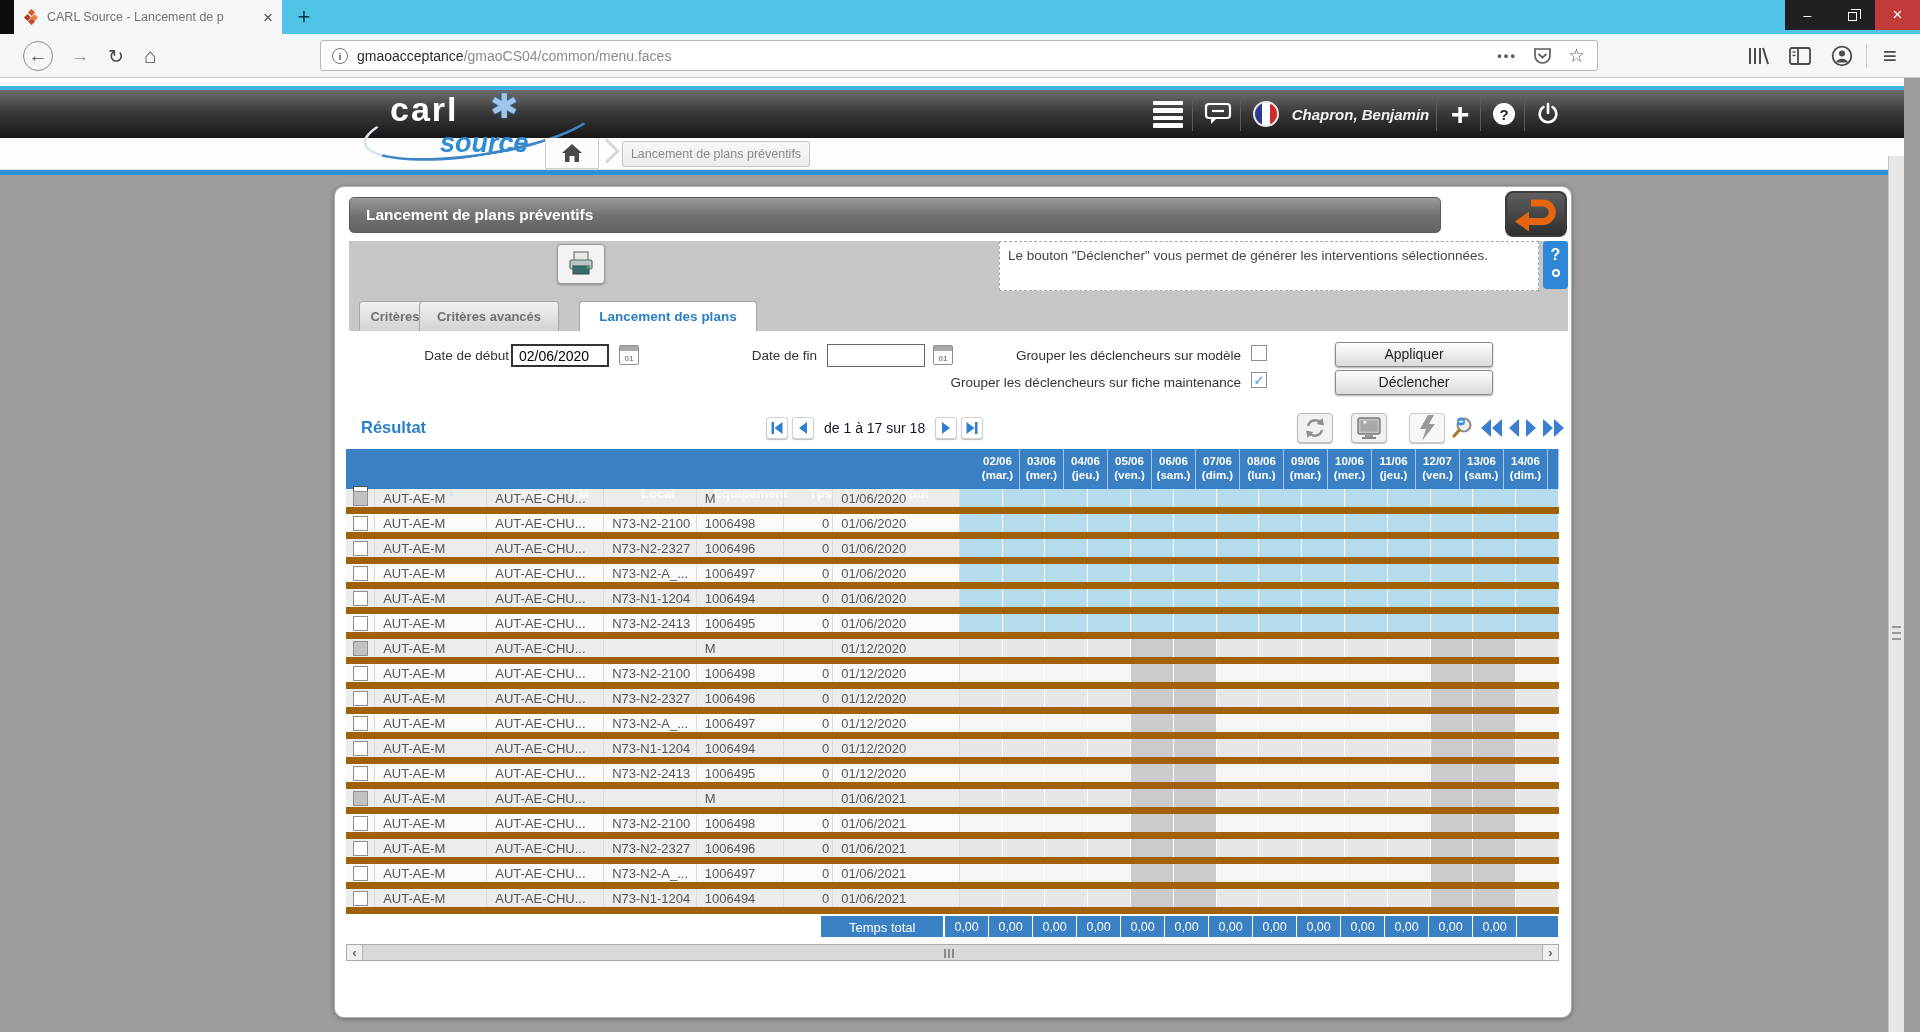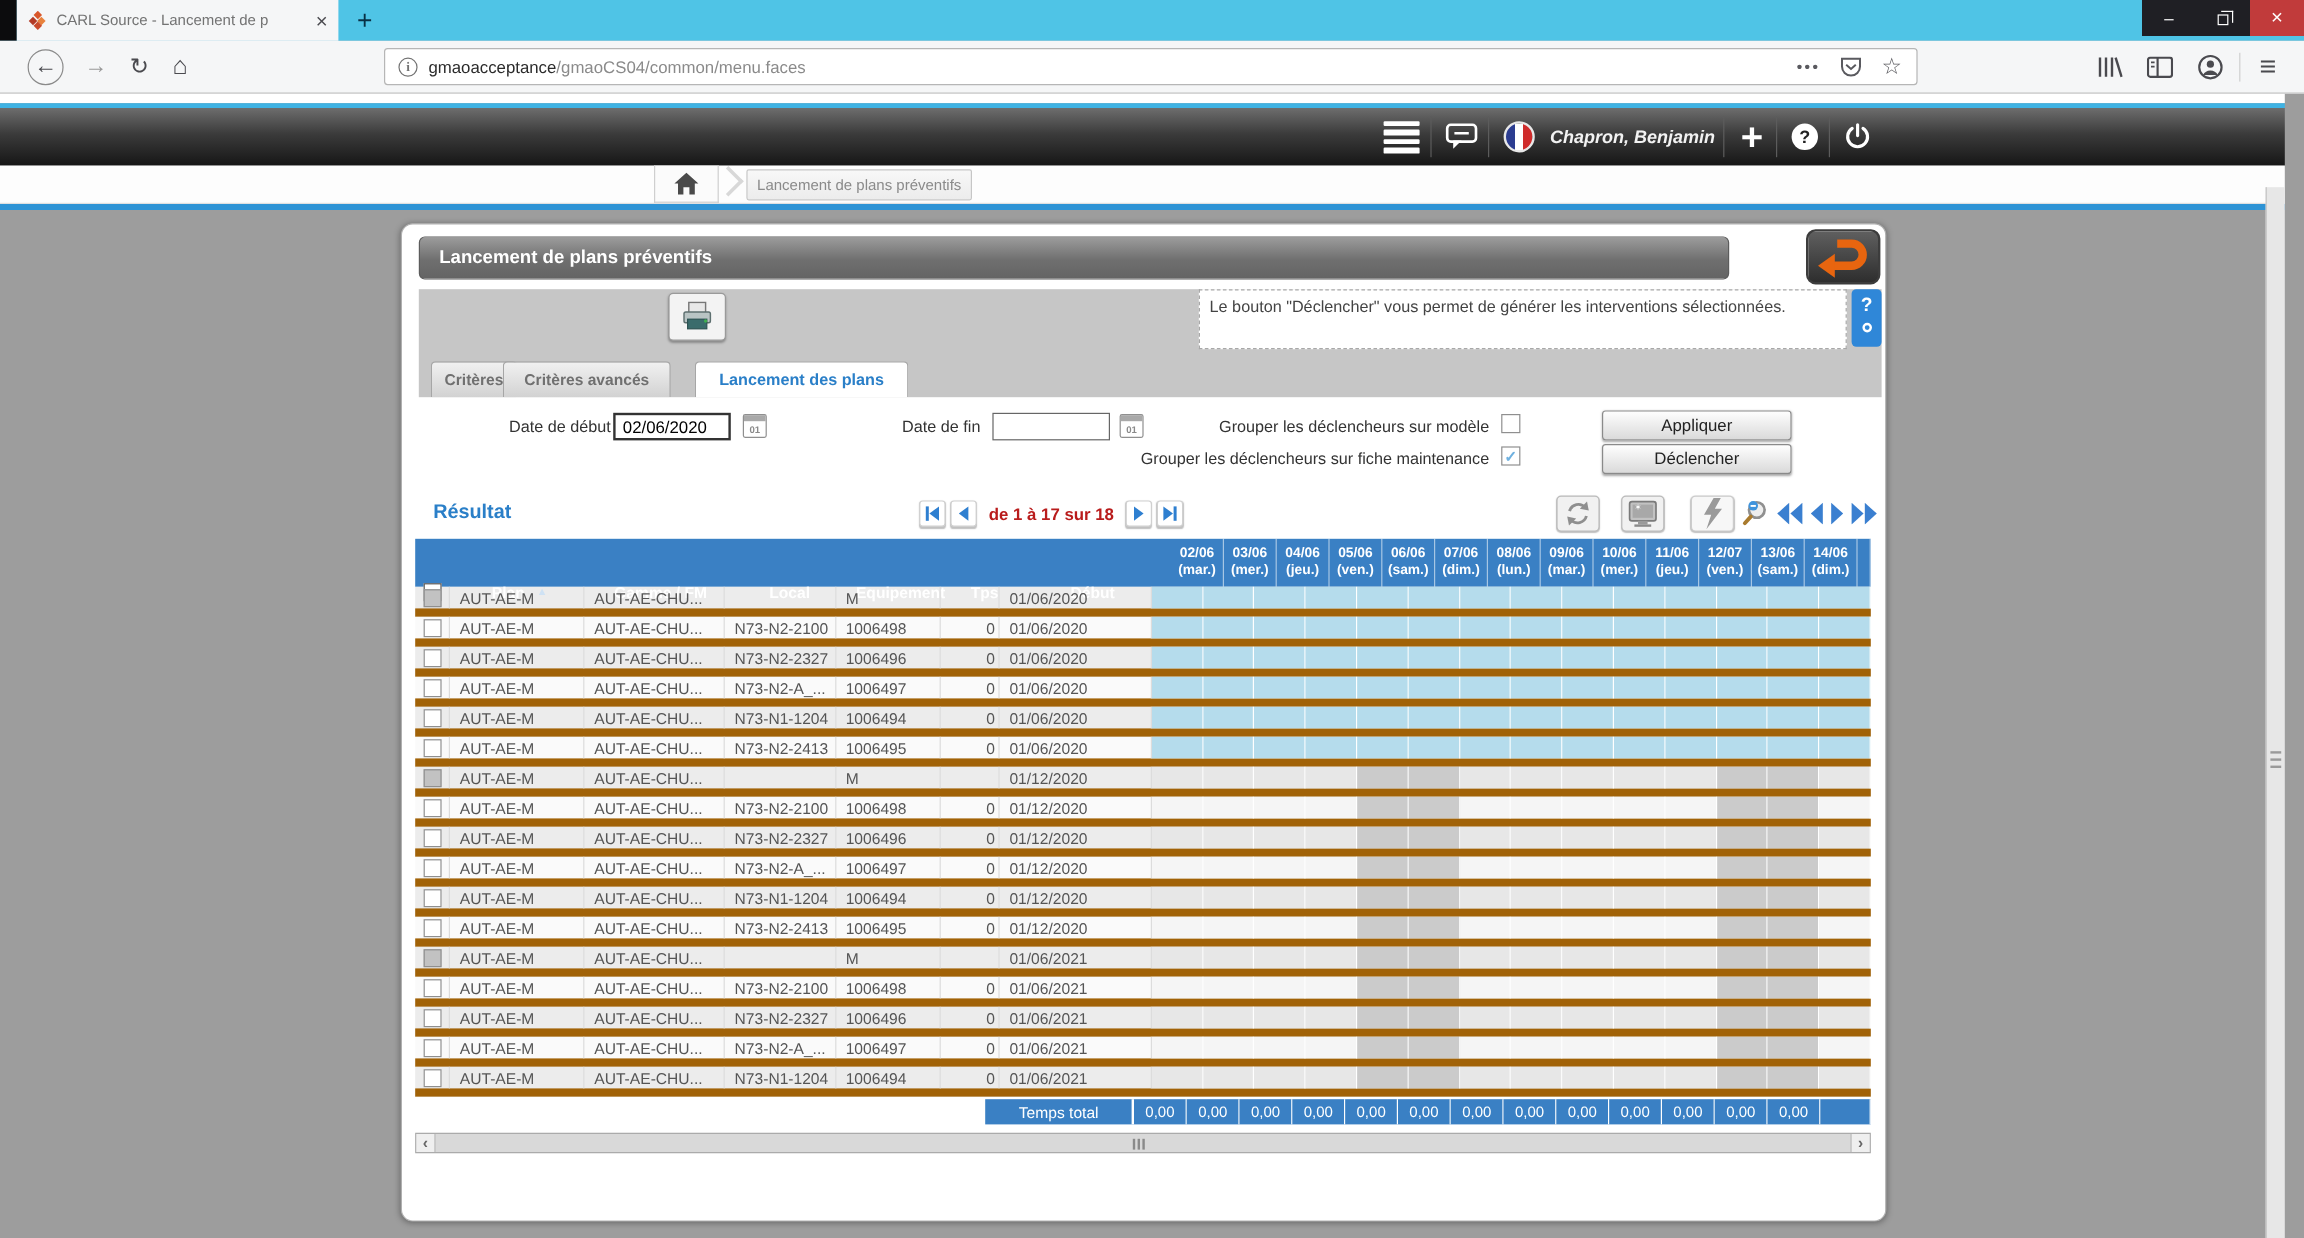--- a/index.html
+++ b/index.html
@@ -127,21 +127,21 @@
     font-size:13px; font-weight:bold; color:#6fb1e0; text-align:center; line-height:15px; }
   .pushbtn { position:absolute; left:1000px; width:158px; height:25px; border:1px solid #8a8a8a;
     border-radius:3px; background:linear-gradient(#fefefe,#dadada); font-size:14px; color:#222;
     text-align:center; line-height:23px; box-shadow:0 1px 2px rgba(0,0,0,.35); }
 
   .result-heading { position:absolute; left:26px; top:231px; font-size:16.5px; font-weight:bold;
     color:#2a7fc8; }
   .pager { position:absolute; left:431px; top:230px; display:flex; align-items:center; gap:4px; }
   .pager-btn { width:22px; height:22px; background:#fff; border:1px solid #d0d0d0; border-radius:3px;
     box-shadow:0 1px 1px rgba(0,0,0,.25); display:flex; align-items:center; justify-content:center; }
-  .pager-text { font-size:14px; font-weight:bold; color:#b91c1c; margin:0 6px; }
+  .pager-text { font-size:14px; font-weight:normal; color:#0f172a; margin:0 6px; }
   .tool-btn { position:absolute; top:226px; width:36px; height:30px; background:#f1f1f1;
     border:1px solid #bbb; border-radius:4px; box-shadow:0 1px 1px rgba(0,0,0,.25);
     display:flex; align-items:center; justify-content:center; }
   .nav-cluster { position:absolute; top:228px; display:flex; align-items:center; gap:3px; }
 
   
   .rtable { position:absolute; left:11px; top:262px; width:1213px; }
   .thead { display:flex; height:40px; background:#3a80c4; }
   .thc { color:#fff; font-weight:bold; font-size:13px; display:flex; align-items:center;
     justify-content:center; border-right:1px solid rgba(255,255,255,.55);margin-top:44px; }
@@ -292,20 +292,26 @@
       <svg width="24" height="24" viewBox="0 0 24 24">
         <path d="M7.5 5 A8.3 8.3 0 1 0 16.5 5" fill="none" stroke="#fff" stroke-width="2.6" stroke-linecap="round"></path>
         <line x1="12" y1="2" x2="12" y2="11" stroke="#fff" stroke-width="2.6" stroke-linecap="round"></line>
         </svg>
     </div>
   </div>
 
   <div class="crumbbar"></div>
   <div class="blueline"></div>
 
+  <div class="logo">
+    <div class="logo-swoosh"></div>
+    <span class="logo-carl">carl</span>
+    <span class="logo-flake">✱</span>
+    <span class="logo-source">source</span>
+  </div>
 
   <div class="home-tab">
     <svg width="22" height="20" viewBox="0 0 22 20">
       <polygon points="11,1 21,10 18,10 18,19 13.5,19 13.5,13 8.5,13 8.5,19 4,19 4,10 1,10" fill="#4a4a4a"></polygon>
       </svg>
   </div>
   <div class="crumb-chev"></div>
   <div class="crumb-label">Lancement de plans préventifs</div>
 
   <div class="splitter">

